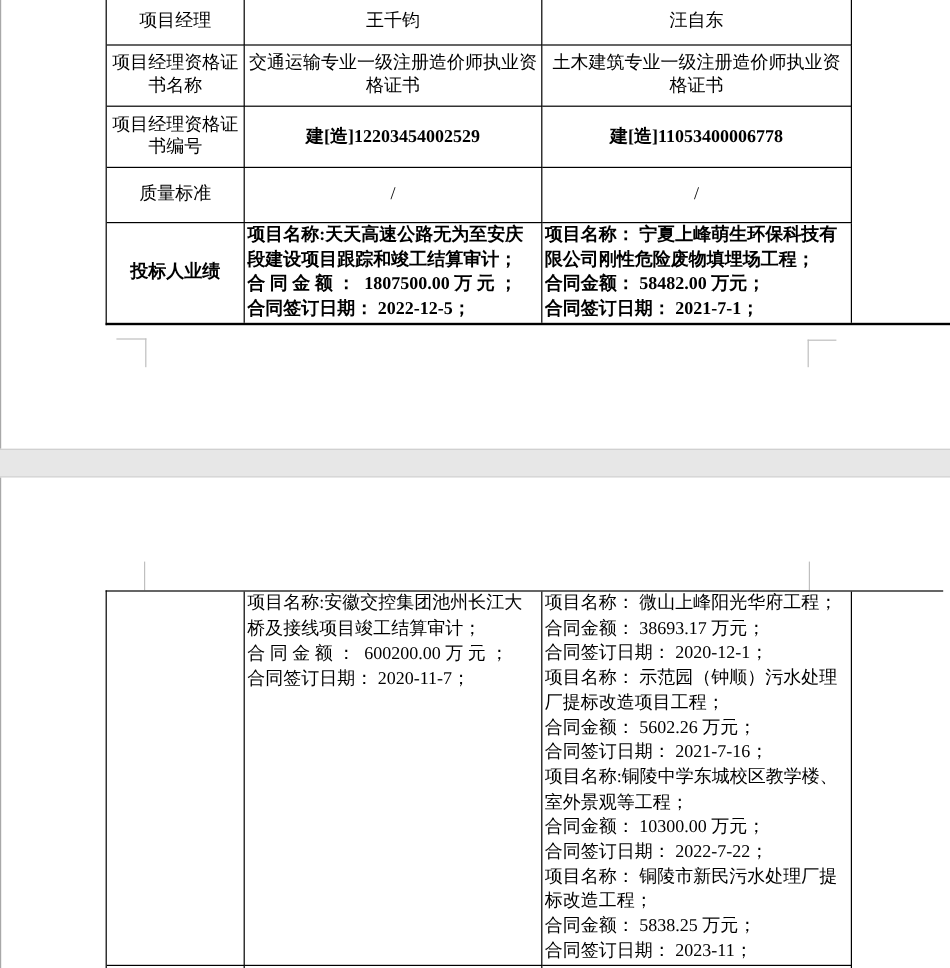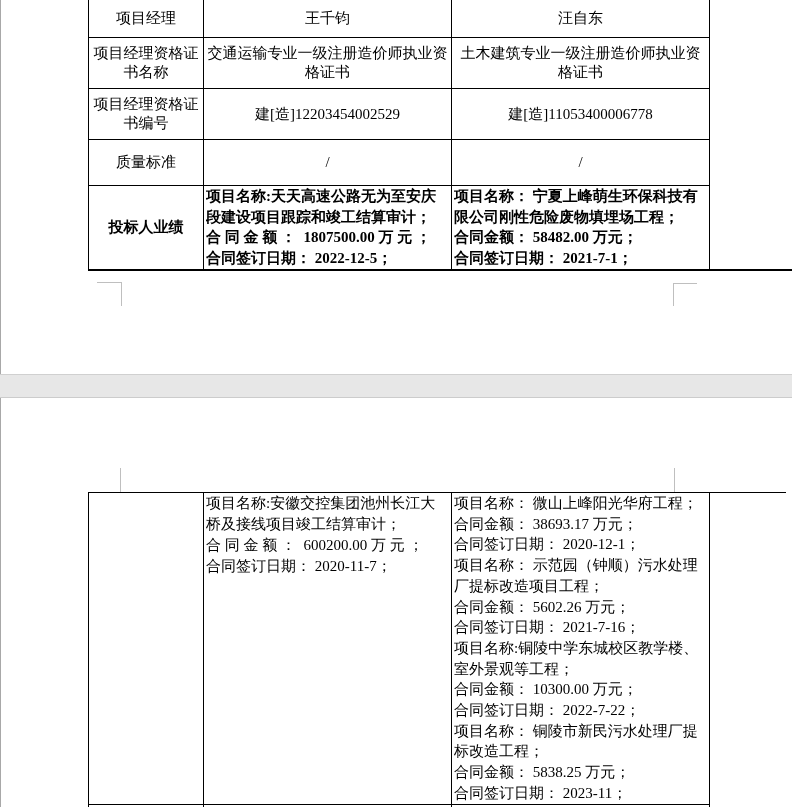--- a/index.html
+++ b/index.html
@@ -24,21 +24,21 @@
 
   #tbl2 { left:88px; top:492px; width:698px; height:315px;
           grid-template-columns:115px 248px 258px;
           grid-template-rows:312px 2px;
           border-left:1px solid #000; border-top:1px solid #000; }
   #tbl2 .c { border-right:1px solid #000; overflow:hidden; }
   #tbl2 .main { border-bottom:1px solid #000; }
 
   .cc { display:flex; align-items:center; justify-content:center;
         text-align:center; padding:0 2px; line-height:19px; }
-  .bold { font-weight:normal; }
+  .bold { font-weight:bold; }
   .perf { padding:0 2px; text-align:left; }
   .perf .ln { line-height:20.5px; white-space:pre; overflow:hidden; }
   .perf2 .ln { line-height:20.7px; }
   .perf3 .ln { line-height:21px; }
 
   
   .mark { position:absolute; }
   .mk-bl { left:97px;  top:282px; width:25px; height:24px; border-top:1px solid #bfbfbf; border-right:1px solid #bfbfbf; }
   .mk-br { left:673px; top:283px; width:24px; height:23px; border-top:1px solid #bfbfbf; border-left:1px solid #bfbfbf; }
   .mk-tl { left:120px; top:468px; width:1px; height:24px; background:#bfbfbf; }

